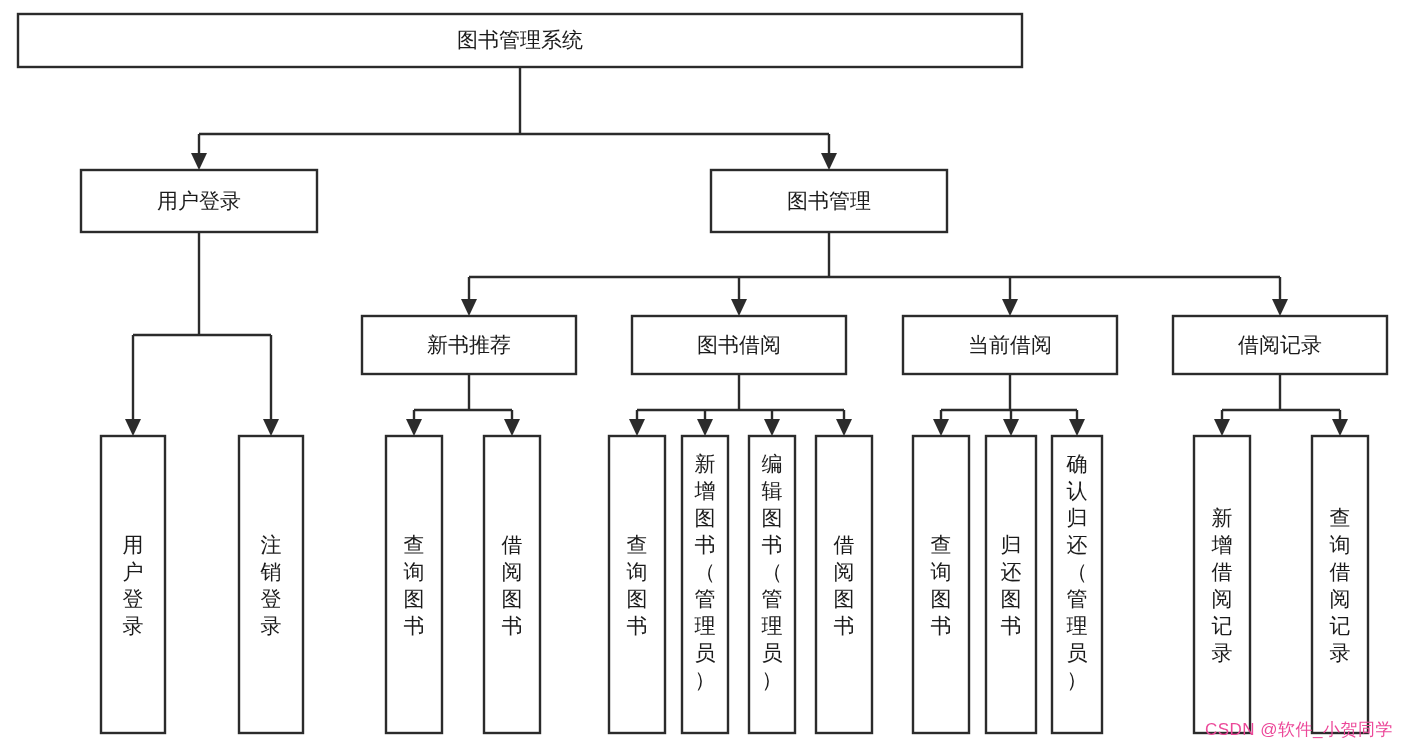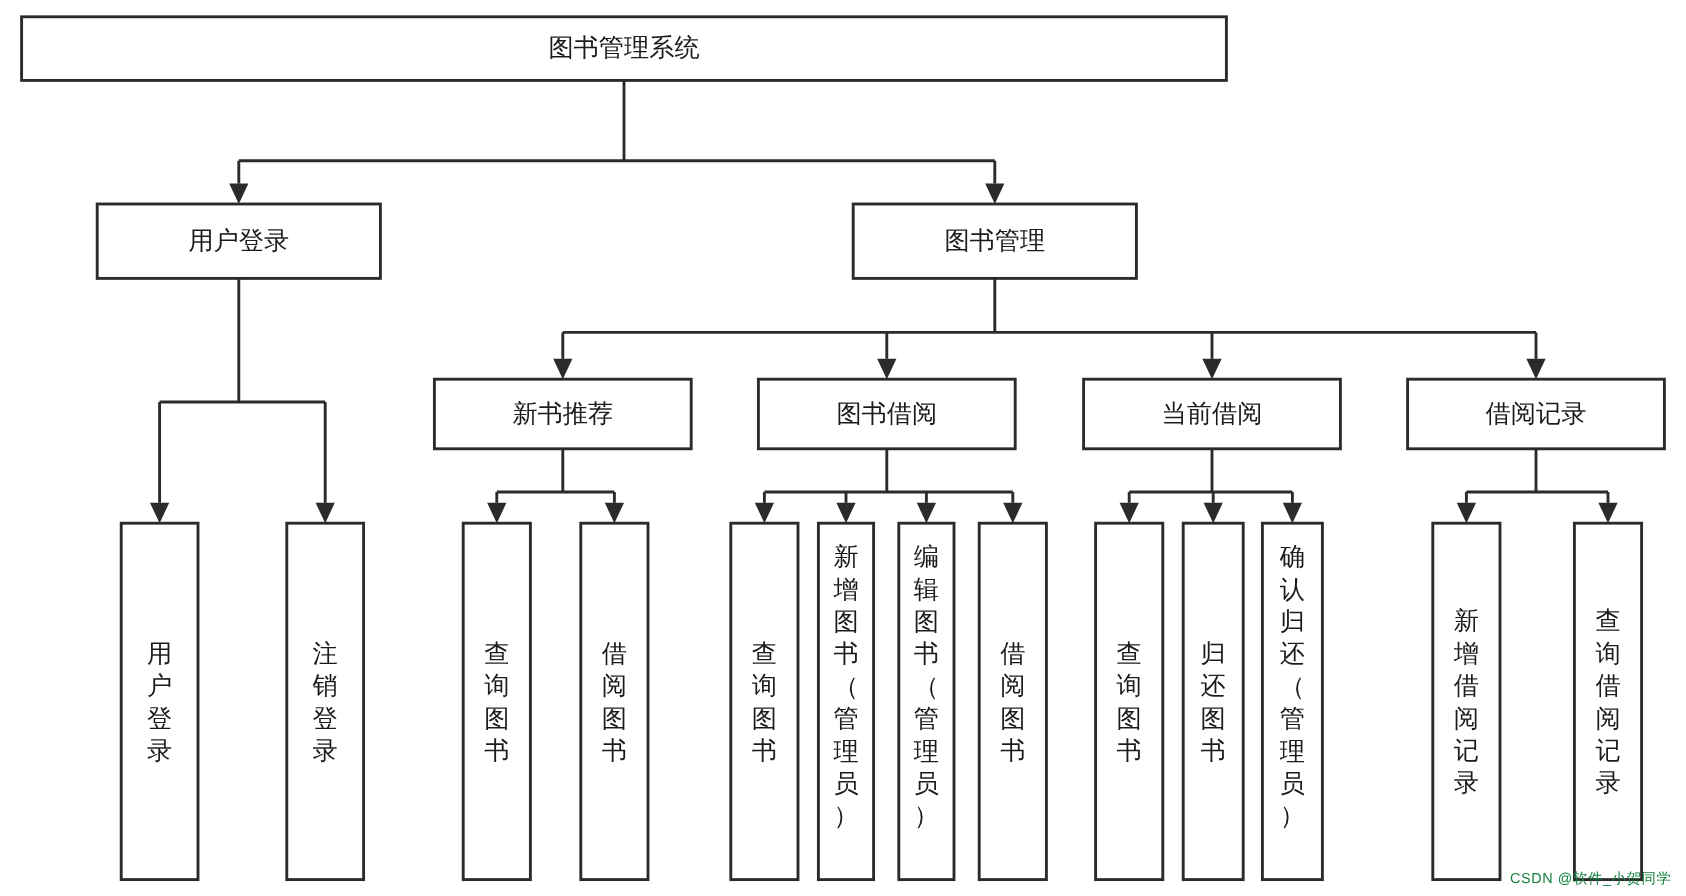--- a/index.html
+++ b/index.html
@@ -52,22 +52,22 @@
     font-family: "Liberation Sans", sans-serif;
     font-size: 21px;
     fill: #1b1b1b;
     text-anchor: middle;
   }
   .watermark {
     position: absolute;
     right: 12px;
     bottom: 6px;
     font-family: "Liberation Sans", sans-serif;
-    font-size: 12px;
-    color: #15803d;
+    font-size: 17px;
+    color: #ec4899;
     letter-spacing: 0.5px;
     white-space: nowrap;
     user-select: none;
   }
 </style>
 </head>
 <body>
 
 <div id="diagram-root">
   <svg class="flow" viewBox="0 0 1405 747" xmlns="http://www.w3.org/2000/svg">

